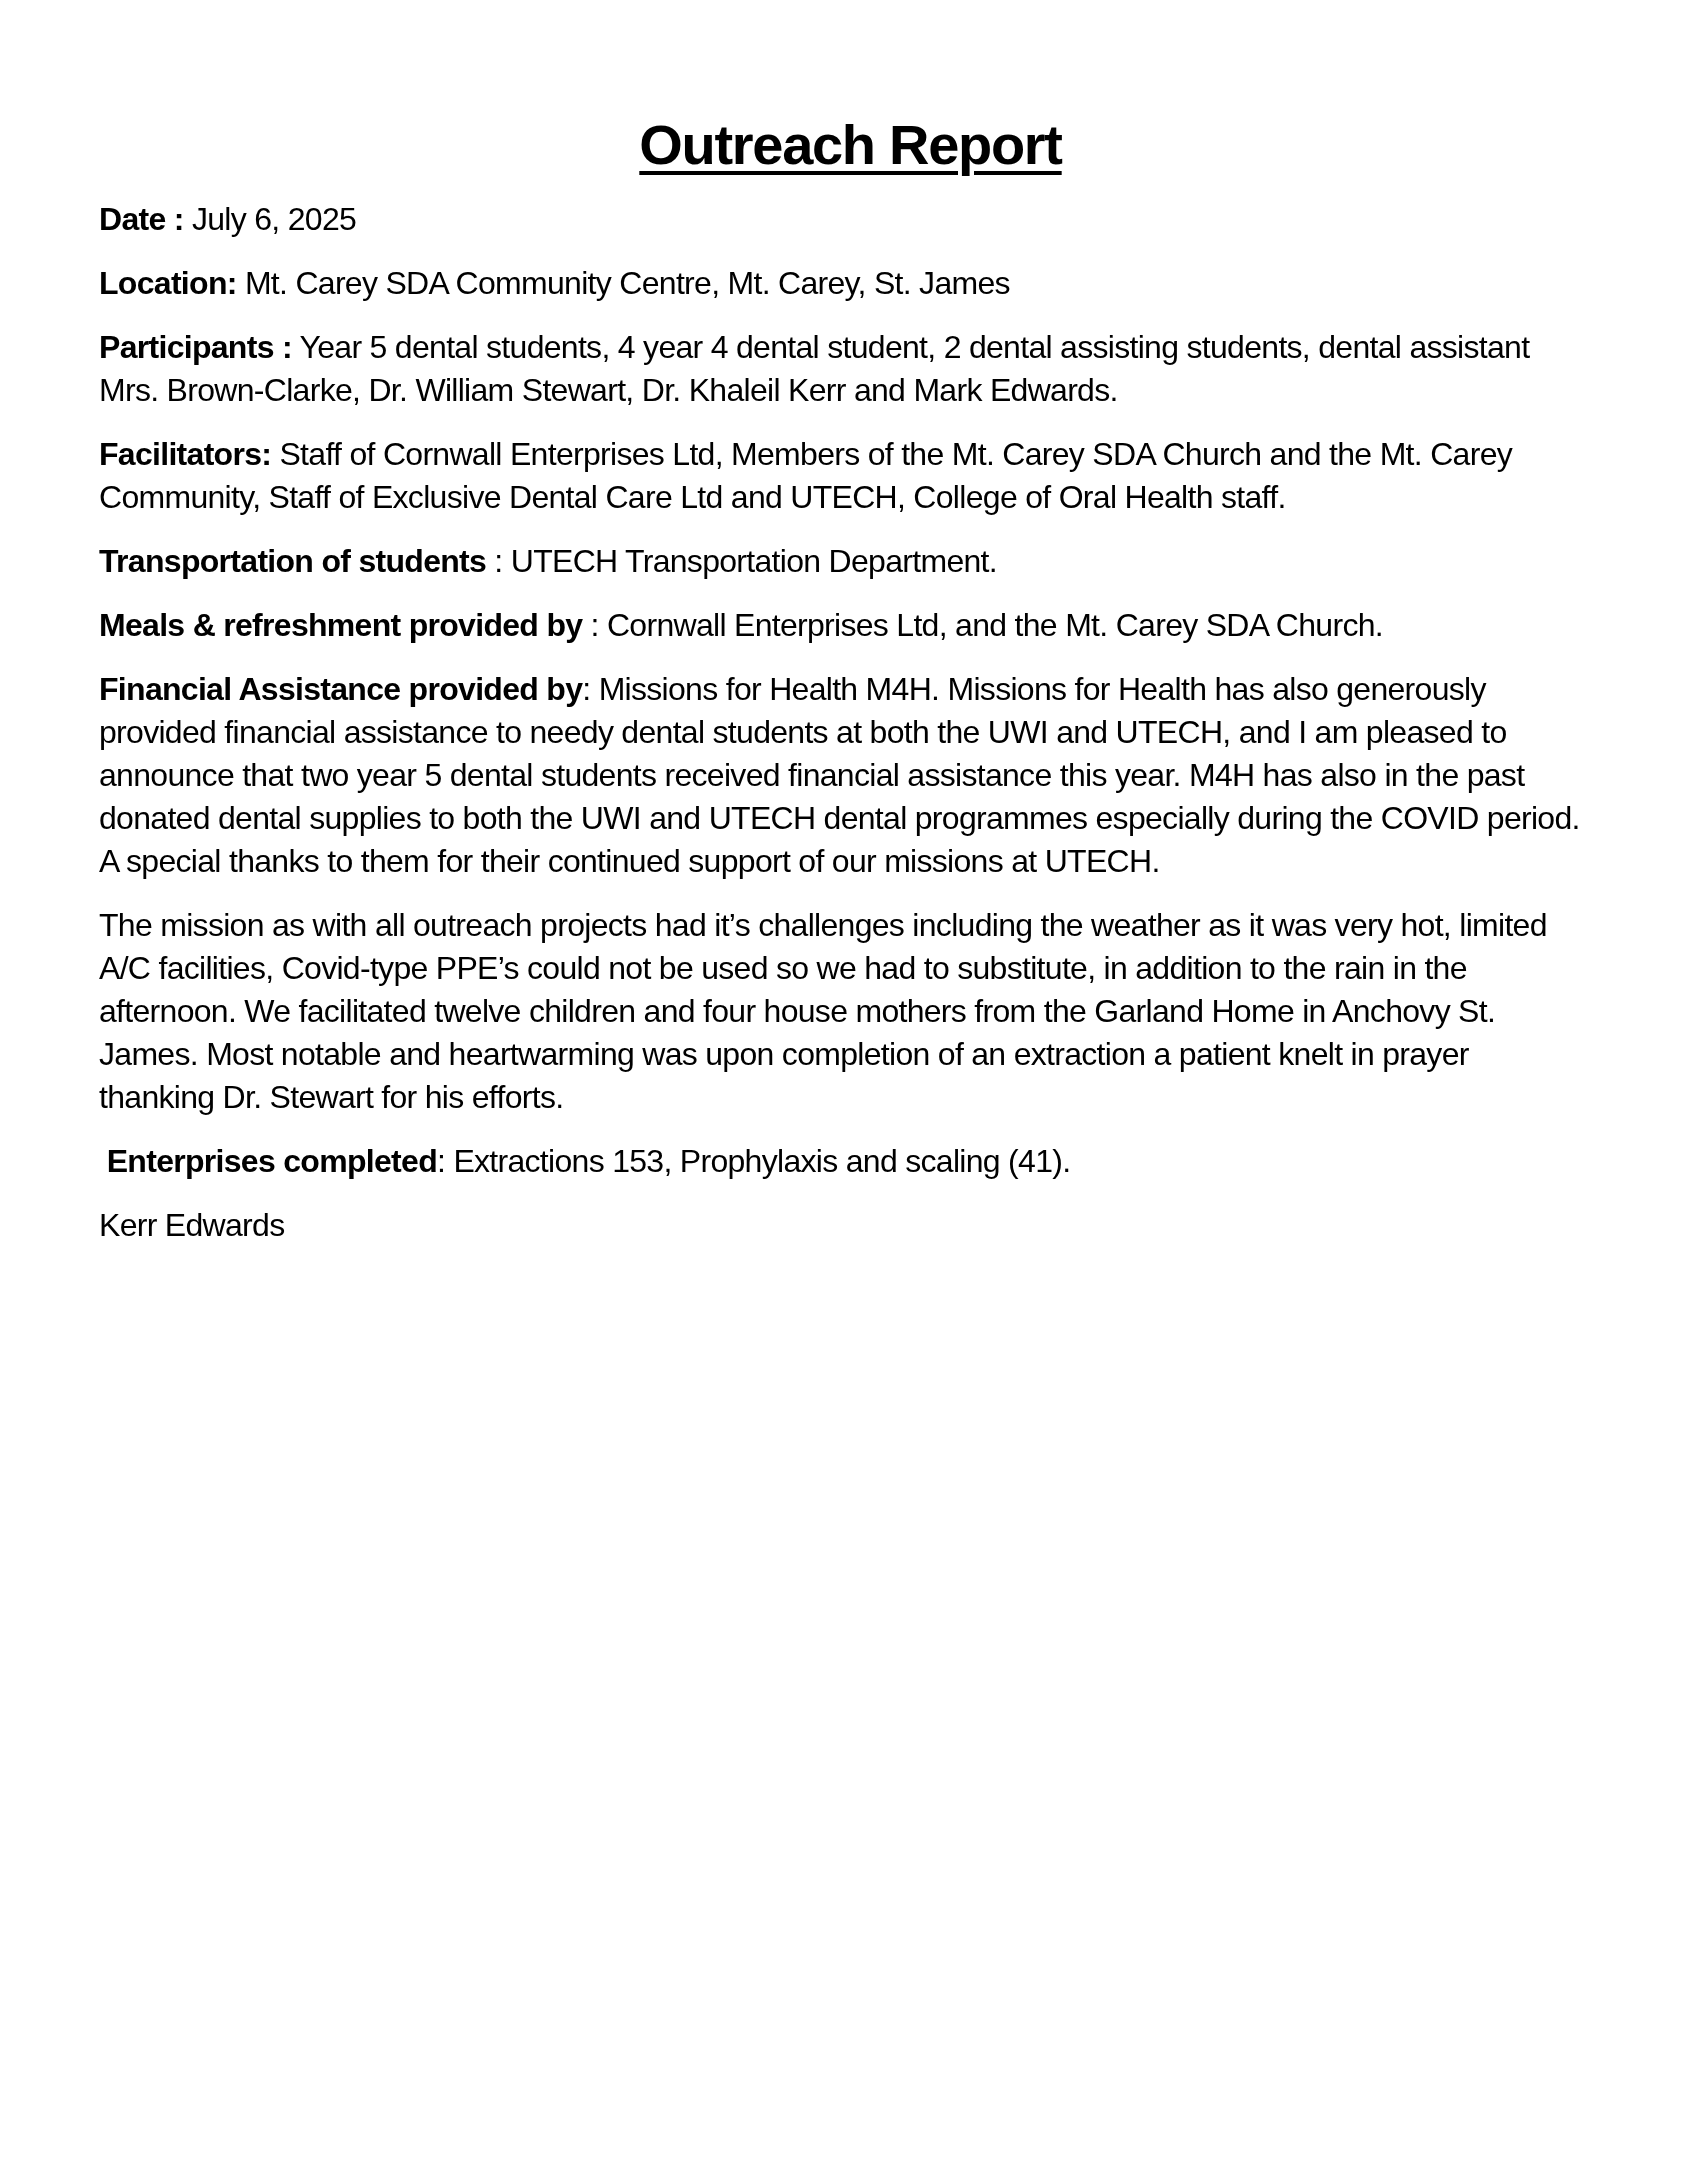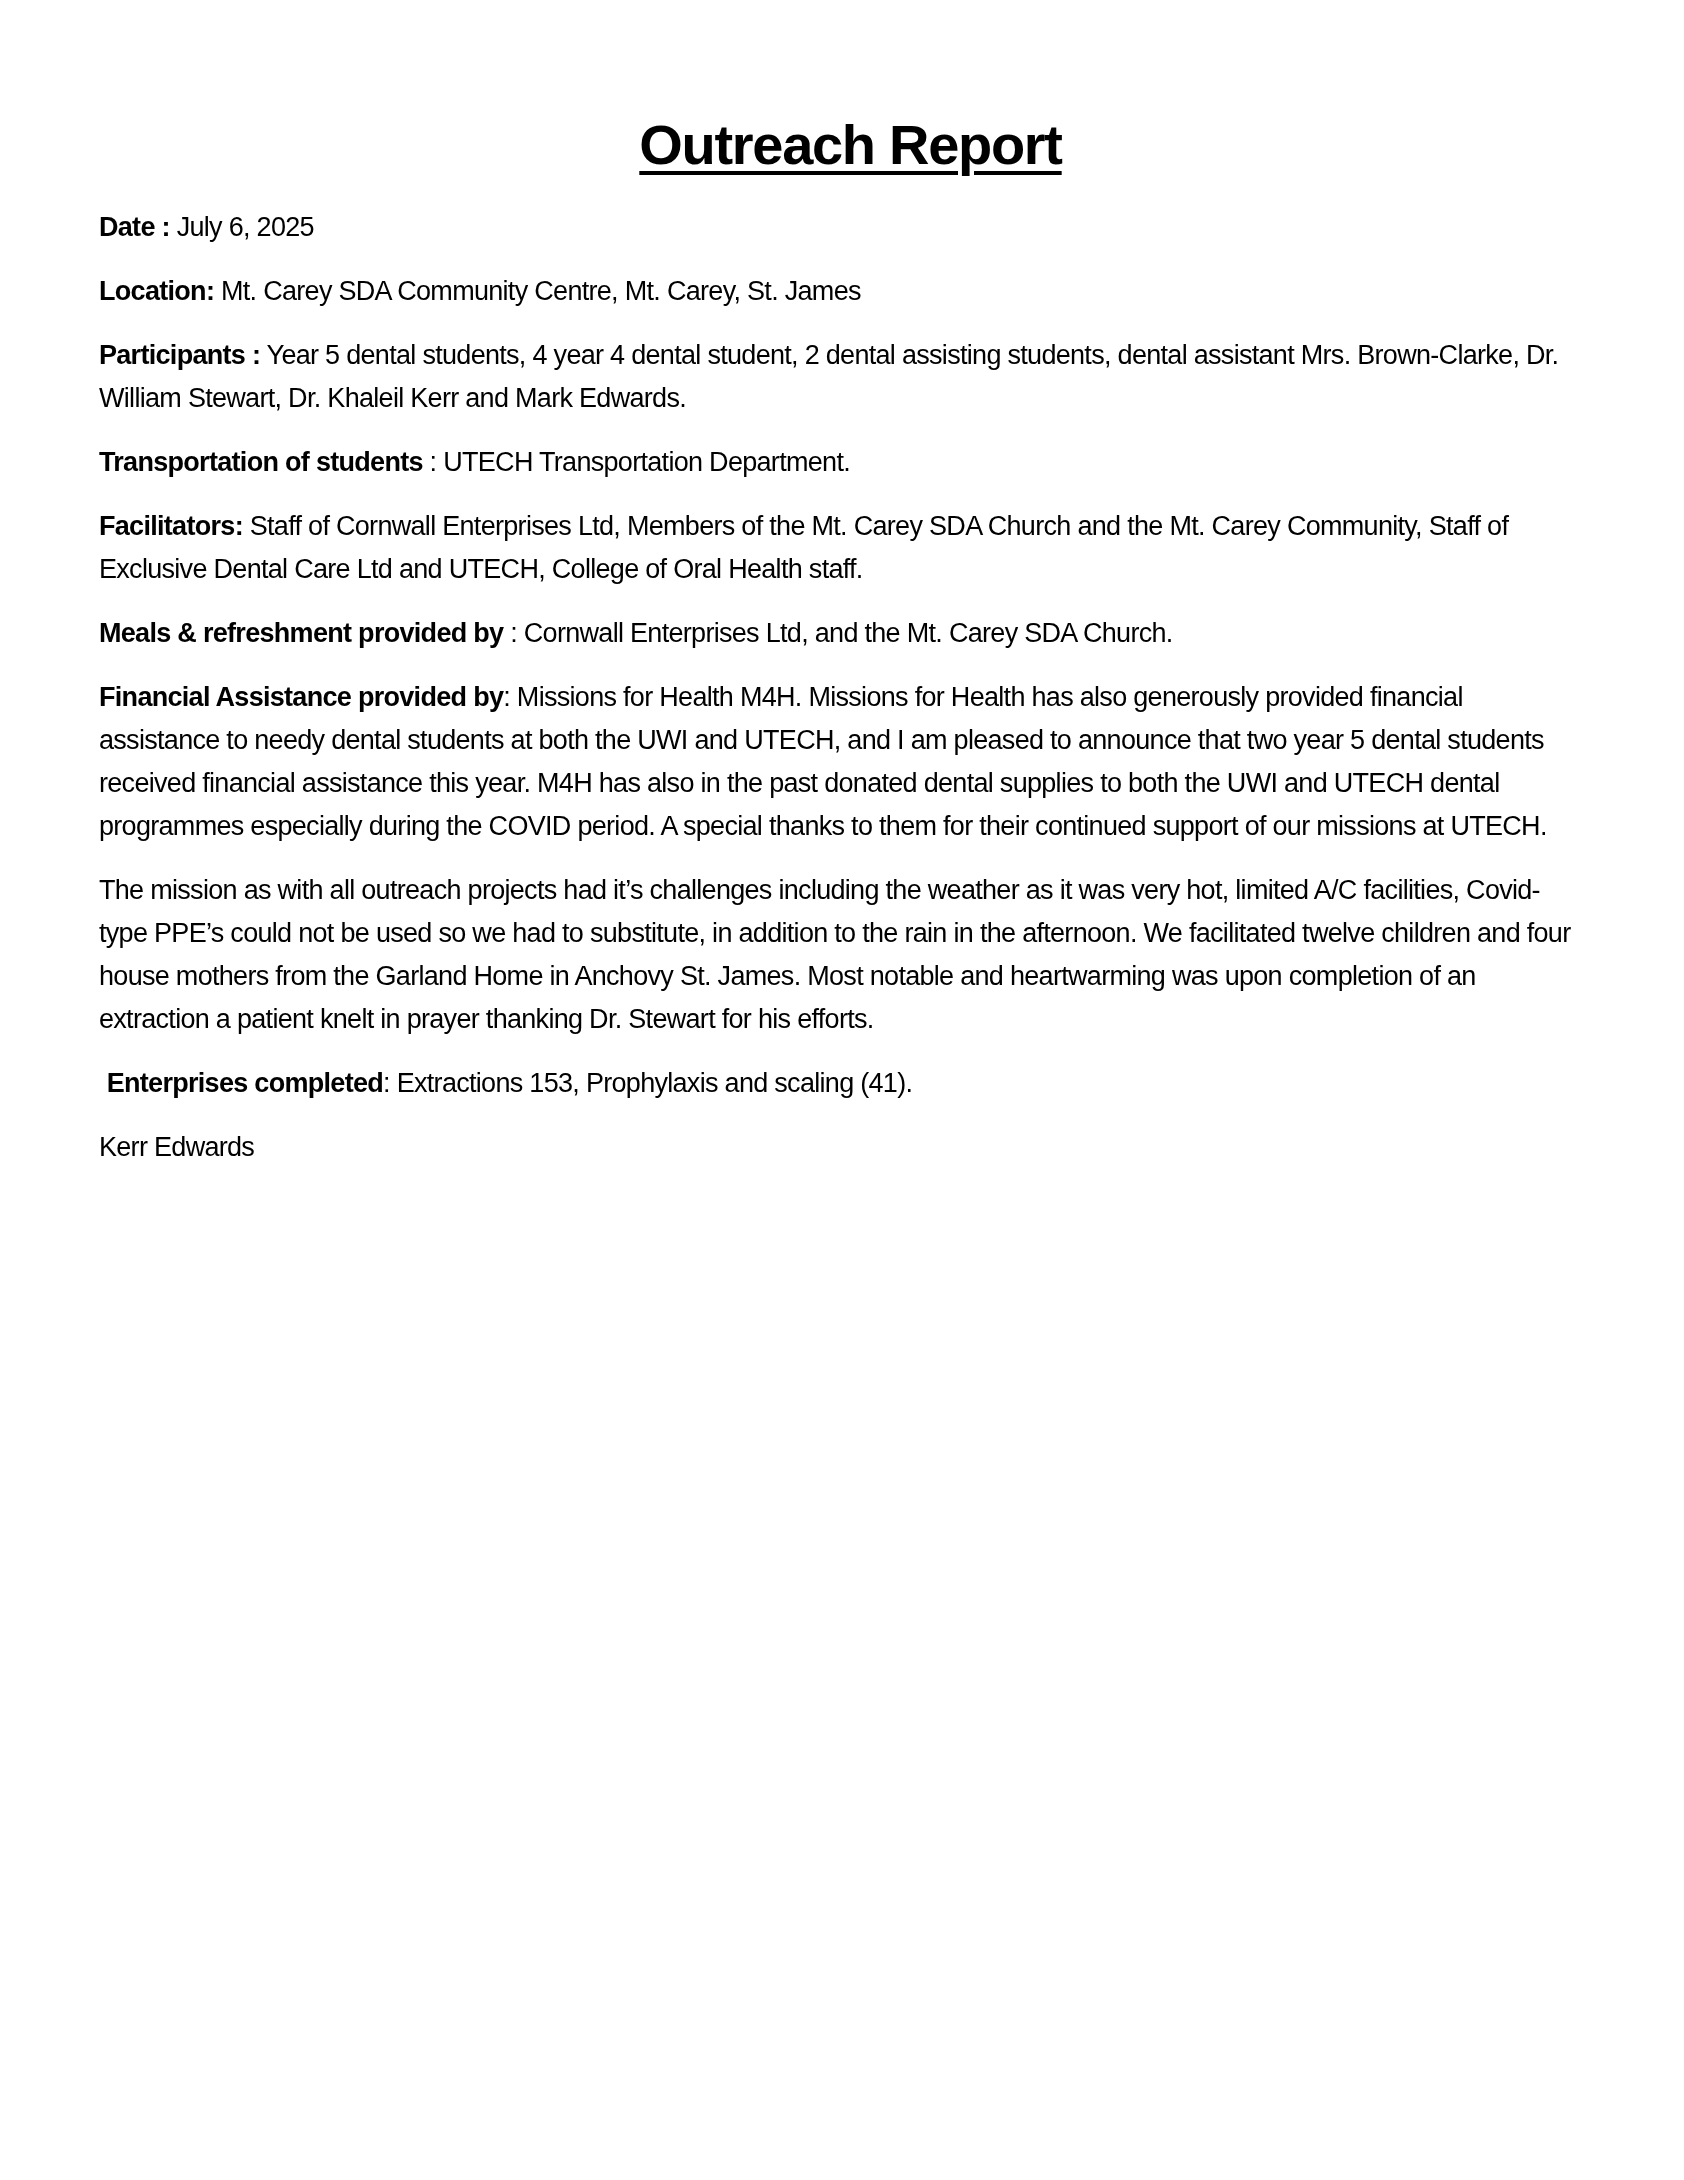--- a/index.html
+++ b/index.html
@@ -14,45 +14,45 @@
     text-align: center;
     font-size: 56px; font-weight: bold;
     text-decoration: underline; text-decoration-thickness: 4.3px; text-underline-offset: 6.8px;
     letter-spacing: -1.3px;
     margin: 8px;
   }
   .body {
     position: absolute; top: 198px; left: 0; width: 1482px;
   }
   p {
-    margin: 8px 0 21px 0;
-    font-size: 27px;
+    margin: 0 0 21px 0;
+    font-size: 32px;
     line-height: 43px;
     letter-spacing: -0.7px;
   }
   p b { font-weight: bold; }
   .indent { padding-left: 7.7px; }
   .signature { margin-top: 0; }
 </style>
 </head>
 <body>
 
 <div class="page">
   <h1 class="title">Outreach Report</h1>
 
   <div class="body">
     <p><b>Date :</b><span> July 6, 2025</span></p>
 
     <p><b>Location:</b><span> Mt. Carey SDA Community Centre, Mt. Carey, St. James</span></p>
 
     <p><b>Participants :</b><span> Year 5 dental students, 4 year 4 dental student, 2 dental assisting students, dental assistant Mrs. Brown-Clarke, Dr. William Stewart, Dr. Khaleil Kerr and Mark Edwards.</span></p>
 
+    <p><b>Facilitators:</b><span> Staff of Cornwall Enterprises Ltd, Members of the Mt. Carey SDA Church and the Mt. Carey Community, Staff of Exclusive Dental Care Ltd and UTECH, College of Oral Health staff.</span></p>
+
     <p><b>Transportation of students</b><span> : UTECH Transportation Department.</span></p>
-
-    <p><b>Facilitators:</b><span> Staff of Cornwall Enterprises Ltd, Members of the Mt. Carey SDA Church and the Mt. Carey Community, Staff of Exclusive Dental Care Ltd and UTECH, College of Oral Health staff.</span></p>
 
 
     <p><b>Meals &amp; refreshment provided by</b><span> : Cornwall Enterprises Ltd, and the Mt. Carey SDA Church.</span></p>
 
     <p><b>Financial Assistance provided by</b><span>: Missions for Health M4H. Missions for Health has also generously provided financial assistance to needy dental students at both the UWI and UTECH, and I am pleased to announce that two year 5 dental students received financial assistance this year. M4H has also in the past donated dental supplies to both the UWI and UTECH dental programmes especially during the COVID period. A special thanks to them for their continued support of our missions at UTECH.</span></p>
 
     <p>The mission as with all outreach projects had it’s challenges including the weather as it was very hot, limited A/C facilities, Covid-type PPE’s could not be used so we had to substitute, in addition to the rain in the afternoon. We facilitated twelve children and four house mothers from the Garland Home in Anchovy St. James. Most notable and heartwarming was upon completion of an extraction a patient knelt in prayer thanking Dr. Stewart for his efforts.</p>
 
     <p class="indent"><b>Enterprises completed</b><span>: Extractions 153, Prophylaxis and scaling (41).</span></p>
 

